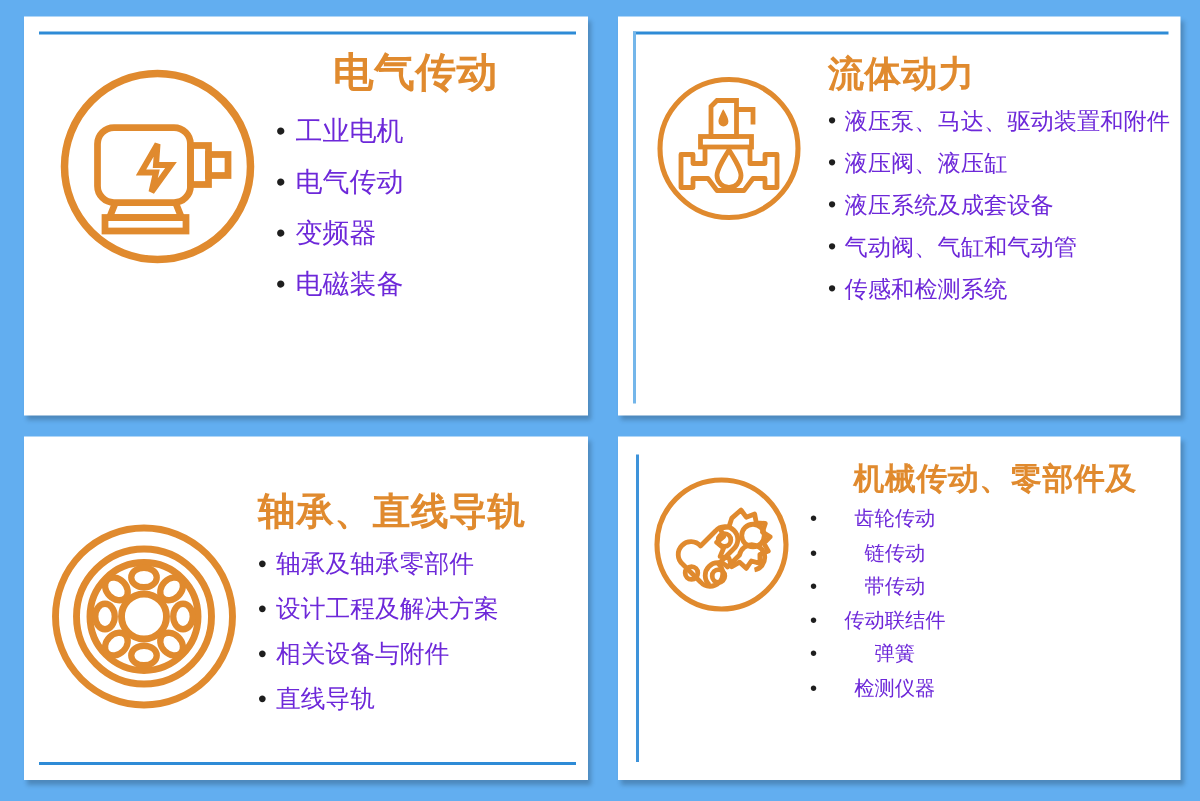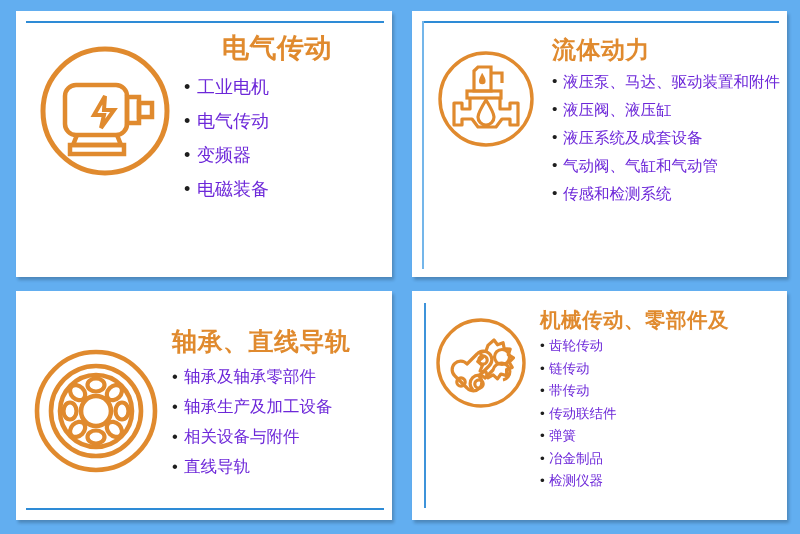--- a/index.html
+++ b/index.html
@@ -114,21 +114,21 @@
   .cell-tr ul.bullets li { font-size: 15.5px; line-height: 28px; padding-left: 11px; }
 
   
   .cell-bl .body { padding: 20px 0 0 10px; }
   .cell-bl .icon-wrap { width: 140px; padding-top: 36px; }
   .cell-bl .content { padding-left: 6px; padding-top: 16px; }
   .cell-bl .title { font-size: 25px; margin-bottom: 6px; }
   .cell-bl ul.bullets li { font-size: 16.5px; line-height: 30px; padding-left: 12px; }
 
   
-  .cell-br .body { padding: 12px 0 0 16px; }
+  .cell-br .body { padding: 12px 0 0 16px; text-align: center; }
   .cell-br .icon-wrap { width: 106px; padding-top: 10px; }
   .cell-br .content { padding-left: 6px; padding-top: 4px; }
   .cell-br .title { font-size: 20.5px; line-height: 1.24; margin-bottom: 3px; }
   .cell-br .cols { display: flex; }
   .cell-br .cols .col { flex: 0 0 auto; }
   .cell-br .cols .col-1 { width: 104px; }
   .cell-br ul.bullets li { font-size: 13.5px; line-height: 22.5px; padding-left: 9px; }
 
   svg { display: block; }
 </style>
@@ -214,21 +214,21 @@
               <ellipse cx="45.6" cy="82.4" rx="6.5" ry="8.5" transform="rotate(45 45.6 82.4)"></ellipse>
               <ellipse cx="38" cy="64" rx="6.5" ry="8.5"></ellipse>
               <ellipse cx="45.6" cy="45.6" rx="8.5" ry="6.5" transform="rotate(45 45.6 45.6)"></ellipse>
             </g>
           </svg>
         </div>
         <div class="content">
           <div class="title">轴承、直线导轨</div>
           <ul class="bullets">
             <li>轴承及轴承零部件</li>
-            <li>轴承生产及加工设备</li>
+            <li>设计工程及解决方案</li>
             <li>相关设备与附件</li>
             <li>直线导轨</li>
           </ul>
         </div>
       </div>
     </div>
   </div>
 
   <div class="cell cell-br">
     <div class="card">
@@ -253,21 +253,20 @@
             <div>机械传动、零部件及</div>
           </div>
           <div class="cols">
             <div class="col col-1">
               <ul class="bullets">
                 <li>齿轮传动</li>
                 <li>链传动</li>
                 <li>带传动</li>
                 <li>传动联结件</li>
                 <li>弹簧</li>
-                <li>冶金制品</li>
                 <li>检测仪器</li>
               </ul>
             </div>
           </div>
         </div>
       </div>
     </div>
   </div>
 
 </div>

